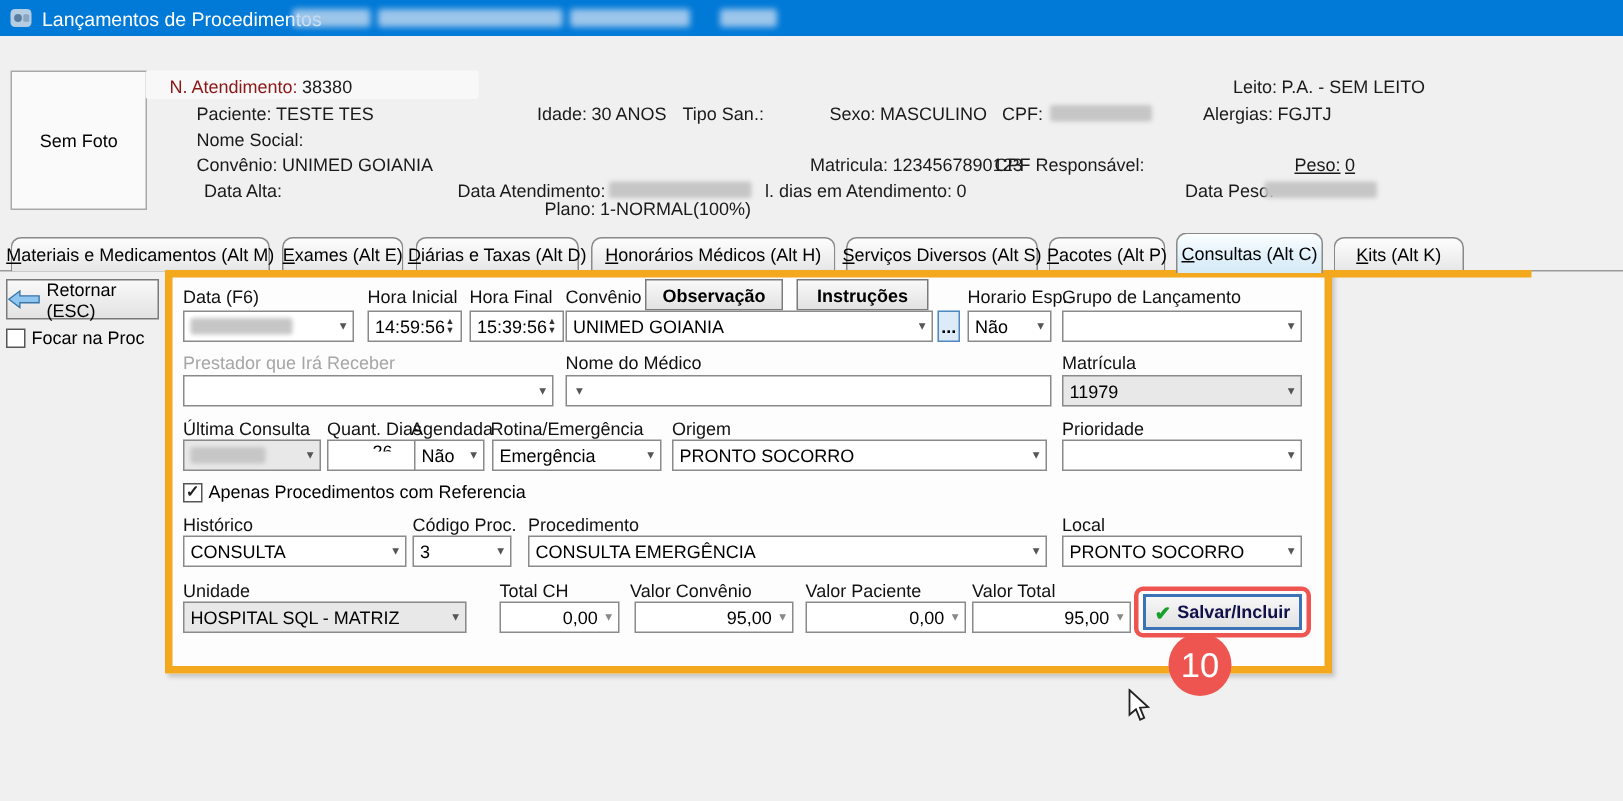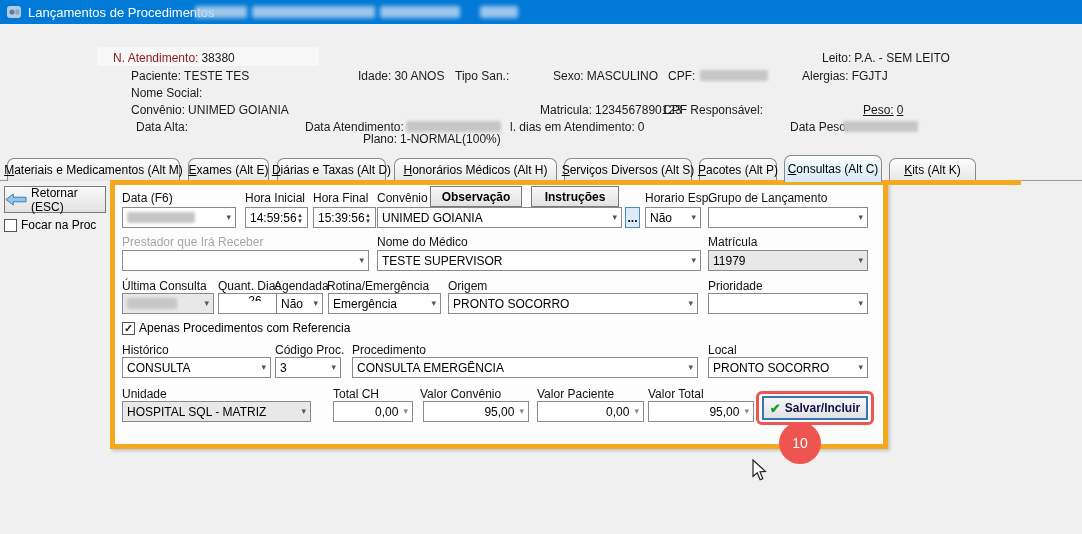--- a/index.html
+++ b/index.html
@@ -52,21 +52,21 @@
   .arrows{display:flex;flex-direction:column;margin-left:auto;}
   .arrows span{font-size:6px;line-height:6px;color:#333;cursor:pointer;}
   .fblur{width:68px;height:11px;background:#c6c6c6;border-radius:2px;filter:blur(1.5px);margin-right:auto;}
   
   .save-frame{position:absolute;left:756px;top:391px;width:118px;height:34px;border:3px solid #ee5550;border-radius:6px;box-sizing:border-box;z-index:6;}
   .save-btn{position:absolute;left:762px;top:396px;width:106px;height:24px;box-sizing:border-box;border:2px solid #3b73b8;
     background:linear-gradient(#f7f7f7,#e2e2e2);font-size:12px;font-weight:bold;color:#10104a;
     display:flex;align-items:center;justify-content:center;gap:4px;z-index:6;cursor:pointer;}
   .save-btn .ck{color:#18a02c;font-size:13px;}
   .badge{position:absolute;left:779px;top:422px;width:42px;height:42px;border-radius:50%;background:#ee5550;color:#fff;
-    display:flex;align-items:center;justify-content:center;font-size:14px;z-index:7;}
+    display:flex;align-items:center;justify-content:center;font-size:23px;z-index:7;}
   .cursor{position:absolute;left:752px;top:459px;z-index:9;}
 </style>
 </head>
 <body>
 
 <div class="window">
 
   <div class="titlebar">
     <span class="app-icon">
       <svg width="16" height="16" viewBox="0 0 16 16">
@@ -76,20 +76,23 @@
         </svg>
     </span>
     <span class="title-text">Lançamentos de Procedimentos</span>
     <span class="tblur" style="left:195px;width:52px;"></span>
     <span class="tblur" style="left:252px;width:123px;"></span>
     <span class="tblur" style="left:380px;width:80px;"></span>
     <span class="tblur" style="left:480px;width:38px;"></span>
   </div>
 
 
+  <div class="photo-box">
+    <span>Sem Foto</span>
+  </div>
   <div class="nat-bg"></div>
 
   <div class="pf maroon" style="left:113px;top:51px;">
     <span class="l">N. Atendimento:</span><span>38380</span>
   </div>
   <div class="pf" style="left:822px;top:51px;">
     <span class="l">Leito:</span><span>P.A.  - SEM LEITO</span>
   </div>
 
   <div class="pf" style="left:131px;top:69px;">
@@ -243,21 +246,20 @@
     <span class="arr">▾</span>
   </div>
 
   <span class="lbl gray" style="left:122px;top:235px;">Prestador que Irá Receber</span>
   <div class="combo" style="left:122px;top:250px;width:247px;">
     <span class="val"></span>
     <span class="arr">▾</span>
   </div>
   <span class="lbl" style="left:377px;top:235px;">Nome do Médico</span>
   <div class="combo" style="left:377px;top:250px;width:324px;">
-    <span class="val">TESTE SUPERVISOR</span>
     <span class="arr">▾</span>
   </div>
   <span class="lbl" style="left:708px;top:235px;">Matrícula</span>
   <div class="combo disabled" style="left:708px;top:250px;width:160px;">
     <span class="val">11979</span>
     <span class="arr">▾</span>
   </div>
 
   <span class="lbl" style="left:122px;top:279px;">Última Consulta</span>
   <div class="combo disabled" style="left:122px;top:293px;width:92px;">

